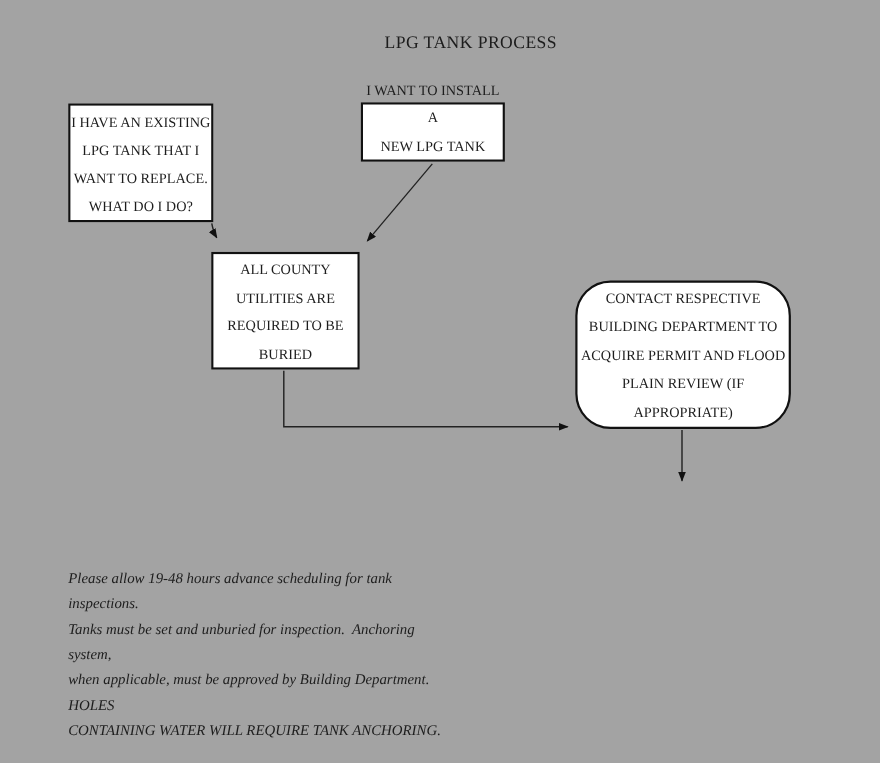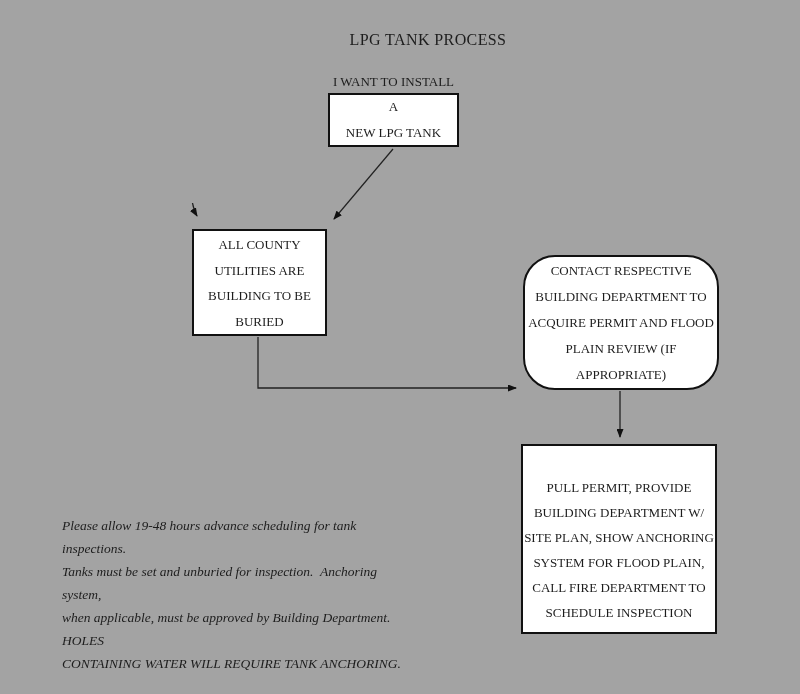--- a/index.html
+++ b/index.html
@@ -76,48 +76,46 @@
       <marker id="ah" markerWidth="9" markerHeight="7" refX="8" refY="3.5" orient="auto" markerUnits="userSpaceOnUse">
         <path d="M0,0 L9,3.5 L0,7 Z" fill="#111111"></path>
       </marker>
     </defs>
     <path d="M 192.5,203 Q 194,211 197,216" fill="none" stroke="#222222" stroke-width="1.3" marker-end="url(#ah)"></path>
     <path d="M 393,149 L 334,219" fill="none" stroke="#222222" stroke-width="1.2" marker-end="url(#ah)"></path>
     <path d="M 258,337 L 258,388 L 516,388" fill="none" stroke="#222222" stroke-width="1.3" marker-end="url(#ah)"></path>
     <path d="M 620,391 L 620,437" fill="none" stroke="#222222" stroke-width="1.3" marker-end="url(#ah)"></path>
   </svg>
 
+  <div class="flow-box box-existing">
+    <div class="box-text">I HAVE AN EXISTING
+LPG TANK THAT I
+WANT TO REPLACE.
+WHAT DO I DO?</div>
+  </div>
 
   <div class="flow-box box-new">
     <div class="box-text">I WANT TO INSTALL A
 NEW LPG TANK</div>
   </div>
 
   <div class="flow-box box-buried">
     <div class="box-text">ALL COUNTY
 UTILITIES ARE
-BUILDING TO BE
+REQUIRED TO BE
 BURIED</div>
   </div>
 
   <div class="flow-box box-contact">
     <div class="box-text">CONTACT RESPECTIVE
 BUILDING DEPARTMENT TO
 ACQUIRE PERMIT AND FLOOD
 PLAIN REVIEW (IF
 APPROPRIATE)</div>
   </div>
 
-  <div class="flow-box box-permit">
-    <div class="box-text">PULL PERMIT, PROVIDE
-BUILDING DEPARTMENT W/
-SITE PLAN, SHOW ANCHORING
-SYSTEM FOR FLOOD PLAIN,
-CALL FIRE DEPARTMENT TO
-SCHEDULE INSPECTION</div>
-  </div>
 
   <div class="note">Please allow 19-48 hours advance scheduling for tank inspections.
 Tanks must be set and unburied for inspection.  Anchoring system,
 when applicable, must be approved by Building Department.  HOLES
 CONTAINING WATER WILL REQUIRE TANK ANCHORING.</div>
 
 </div>
 
 </body></html>

